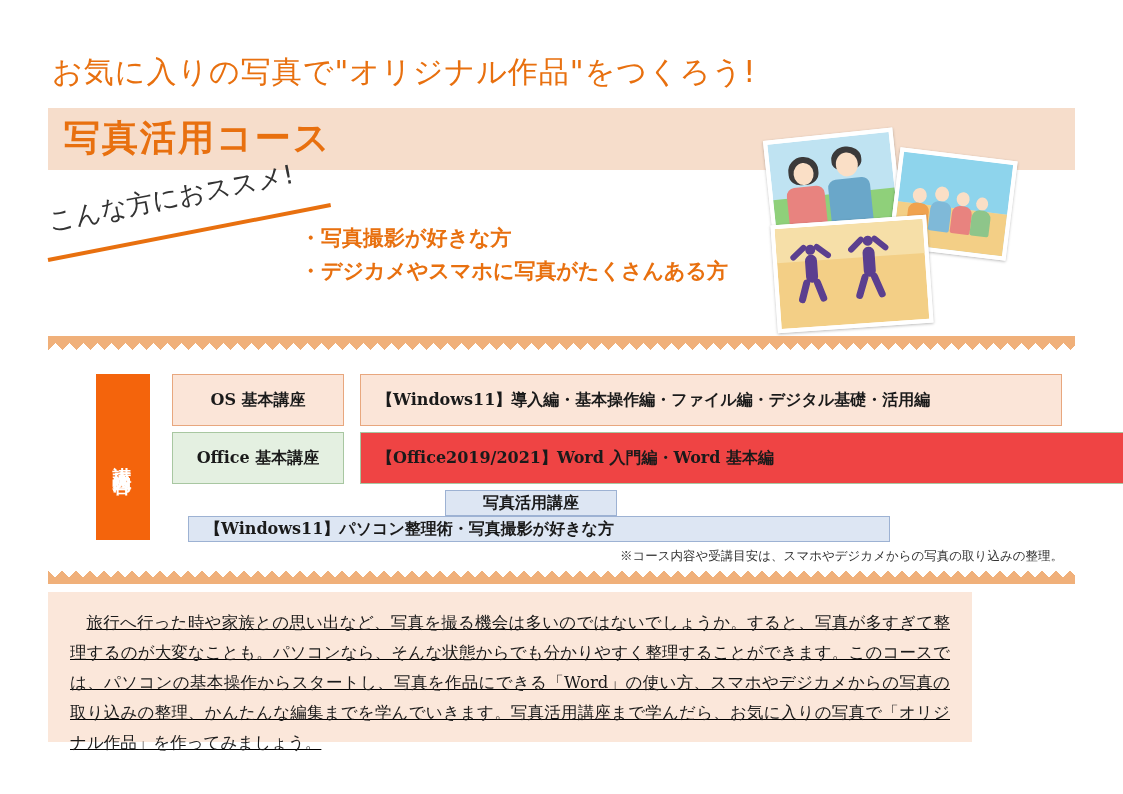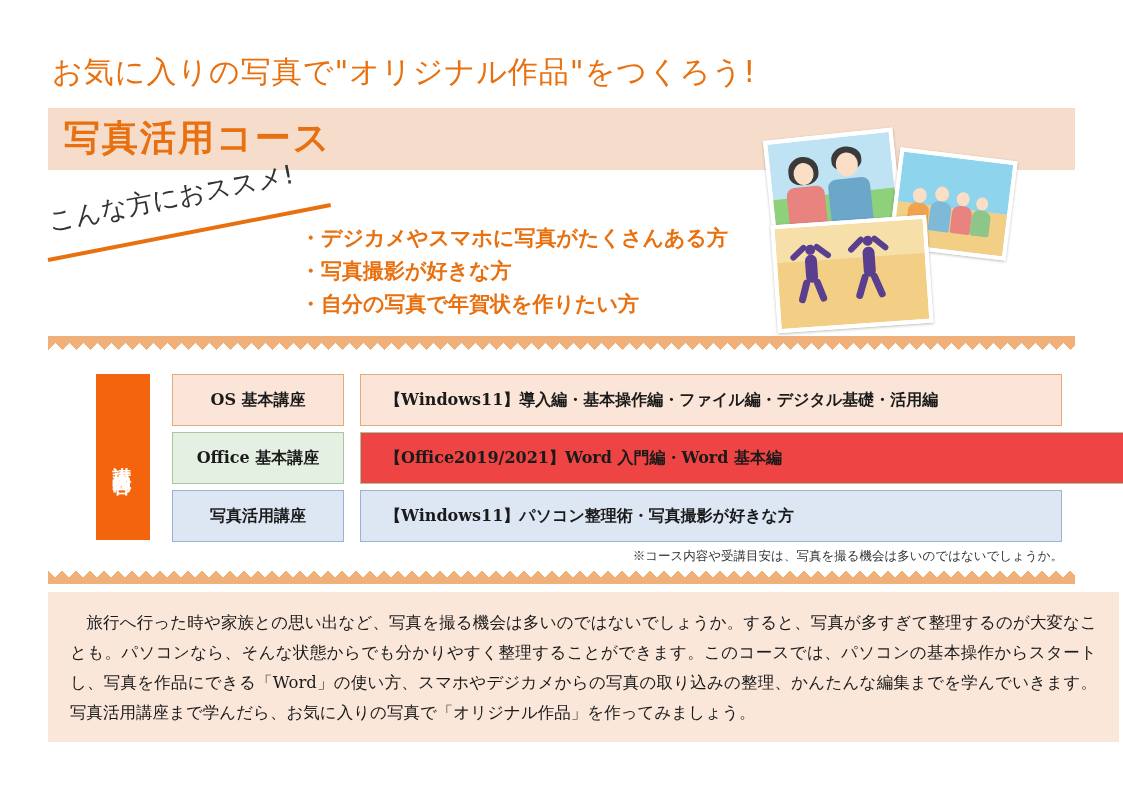--- a/index.html
+++ b/index.html
@@ -183,31 +183,31 @@
     font-size: 16px;
     font-weight: bold;
     color: #1a1a1a;
     font-family: "DejaVu Serif", serif;
   }
   .cell-desc {
     height: 52px;
     box-sizing: border-box;
     display: flex;
     align-items: center;
-    padding-left: 24px;
+    padding-left: 16px;
     font-size: 16px;
     font-weight: bold;
     color: #1a1a1a;
     font-family: "DejaVu Serif", serif;
     white-space: nowrap;
   }
 
   .row1 { left: 172px; top: 374px; border-radius: 12px; }
   .row2 { left: 172px; top: 432px; text-align: right; }
-  .row3 { left: 172px; top: 490px; }
+  .row3 { left: 172px; top: 490px; flex-direction: column; }
 
   .row1 .cell-label { background: #fbe5d8; border: 1px solid #e8a77e; }
   .row1 .cell-desc  { background: #fbe5d8; border: 1px solid #e8a77e; width: 702px; margin-left: 16px; }
 
   .row2 .cell-label { background: #e4f0e1; border: 1px solid #a8c7a1; }
   .row2 .cell-desc  { background: #ef4444; border: 1px solid #a8c7a1; width: 834px; margin-left: 16px; }
 
   .row3 .cell-label { background: #dde6f3; border: 1px solid #9db2d3; }
   .row3 .cell-desc  { background: #dde6f3; border: 1px solid #9db2d3; width: 702px; margin-left: 16px; }
 
@@ -219,25 +219,26 @@
     color: #333333;
     font-family: "DejaVu Serif", serif;
     white-space: nowrap;
   }
 
   
   .desc-box {
     position: absolute;
     left: 48px;
     top: 592px;
-    width: 1071px;
+    width: 924px;
     height: 150px;
     background: #fbe7da;
     box-sizing: border-box;
     padding: 16px 22px 10px 22px;
+    text-decoration: underline;
   }
   .desc-text {
     font-size: 16.5px;
     line-height: 30px;
     color: #1a1a1a;
     font-family: "DejaVu Serif", serif;
     text-indent: 1em;
     text-align: justify;
   }
 </style>
@@ -299,43 +300,42 @@
       <div class="silhouette" style="left:96px; top:50px; width:7px; height:26px; border-radius:4px; transform:rotate(-20deg);"></div>
     </div>
   </div>
 
   <div class="recommend">
     <div class="recommend-text">こんな方におススメ!</div>
     <div class="recommend-underline"></div>
   </div>
 
   <div class="bullets">
+    <div>・写真撮影が好きな方</div>
     <div>・デジカメやスマホに写真がたくさんある方</div>
-    <div>・写真撮影が好きな方</div>
-    <div>・自分の写真で年賀状を作りたい方</div>
   </div>
 
   <div class="zigzag zigzag-top"></div>
 
   <div class="course-tag">講座内容</div>
 
   <div class="row row1">
     <div class="cell-label">OS 基本講座</div>
     <div class="cell-desc">【Windows11】導入編・基本操作編・ファイル編・デジタル基礎・活用編</div>
   </div>
   <div class="row row2">
     <div class="cell-label">Office 基本講座</div>
     <div class="cell-desc">【Office2019/2021】Word 入門編・Word 基本編</div>
   </div>
   <div class="row row3">
     <div class="cell-label">写真活用講座</div>
     <div class="cell-desc">【Windows11】パソコン整理術・写真撮影が好きな方</div>
   </div>
 
-  <div class="note">※コース内容や受講目安は、写真を撮る機会は多いのではないでしょうか。</div>
+  <div class="note">※コース内容や受講目安は、スマホやデジカメからの写真の取り込みの整理。</div>
 
   <div class="zigzag zigzag-bottom"></div>
 
   <div class="desc-box">
     <div class="desc-text">旅行へ行った時や家族との思い出など、写真を撮る機会は多いのではないでしょうか。すると、写真が多すぎて整理するのが大変なことも。パソコンなら、そんな状態からでも分かりやすく整理することができます。このコースでは、パソコンの基本操作からスタートし、写真を作品にできる「Word」の使い方、スマホやデジカメからの写真の取り込みの整理、かんたんな編集までを学んでいきます。写真活用講座まで学んだら、お気に入りの写真で「オリジナル作品」を作ってみましょう。</div>
   </div>
 
 </div>
 
 </body></html>

